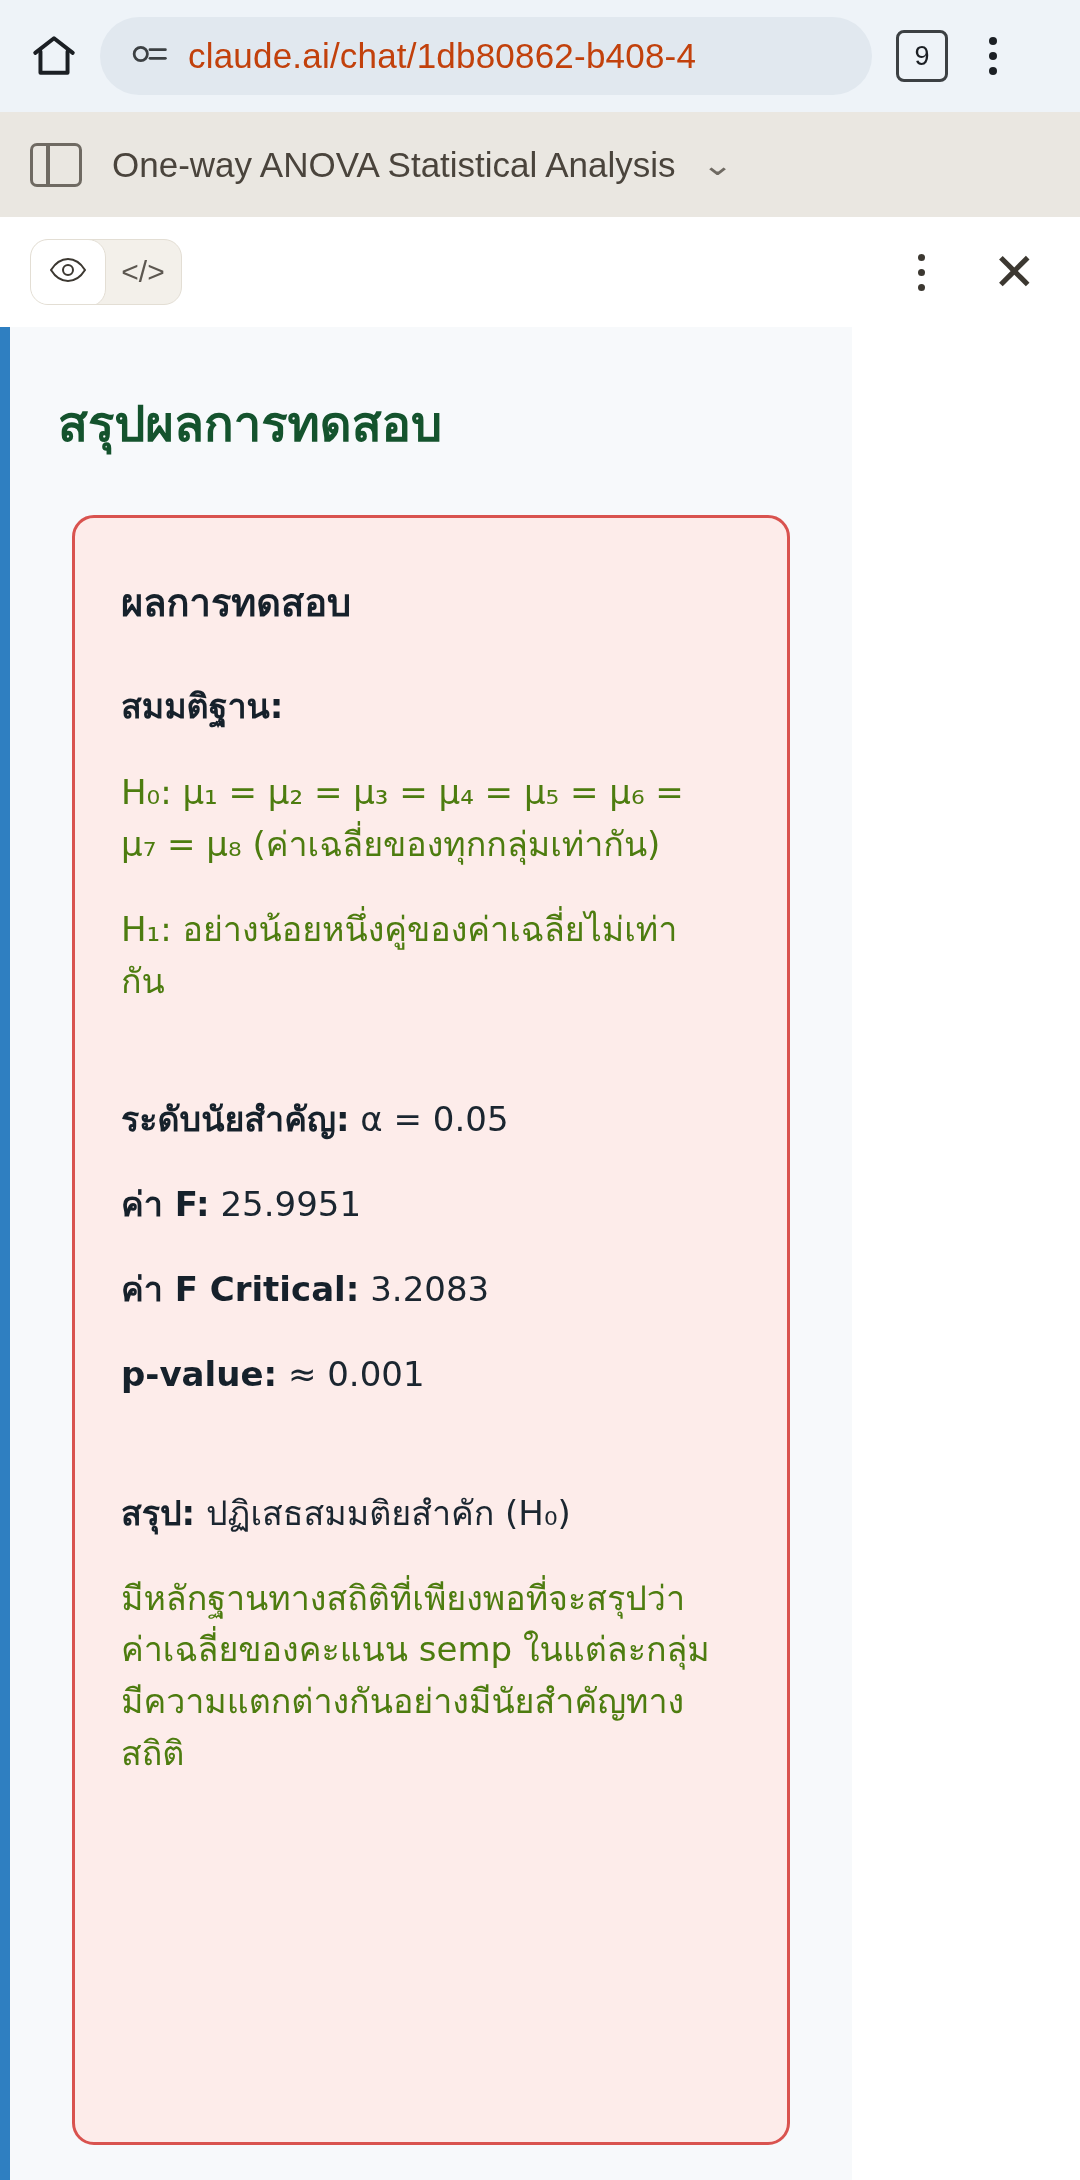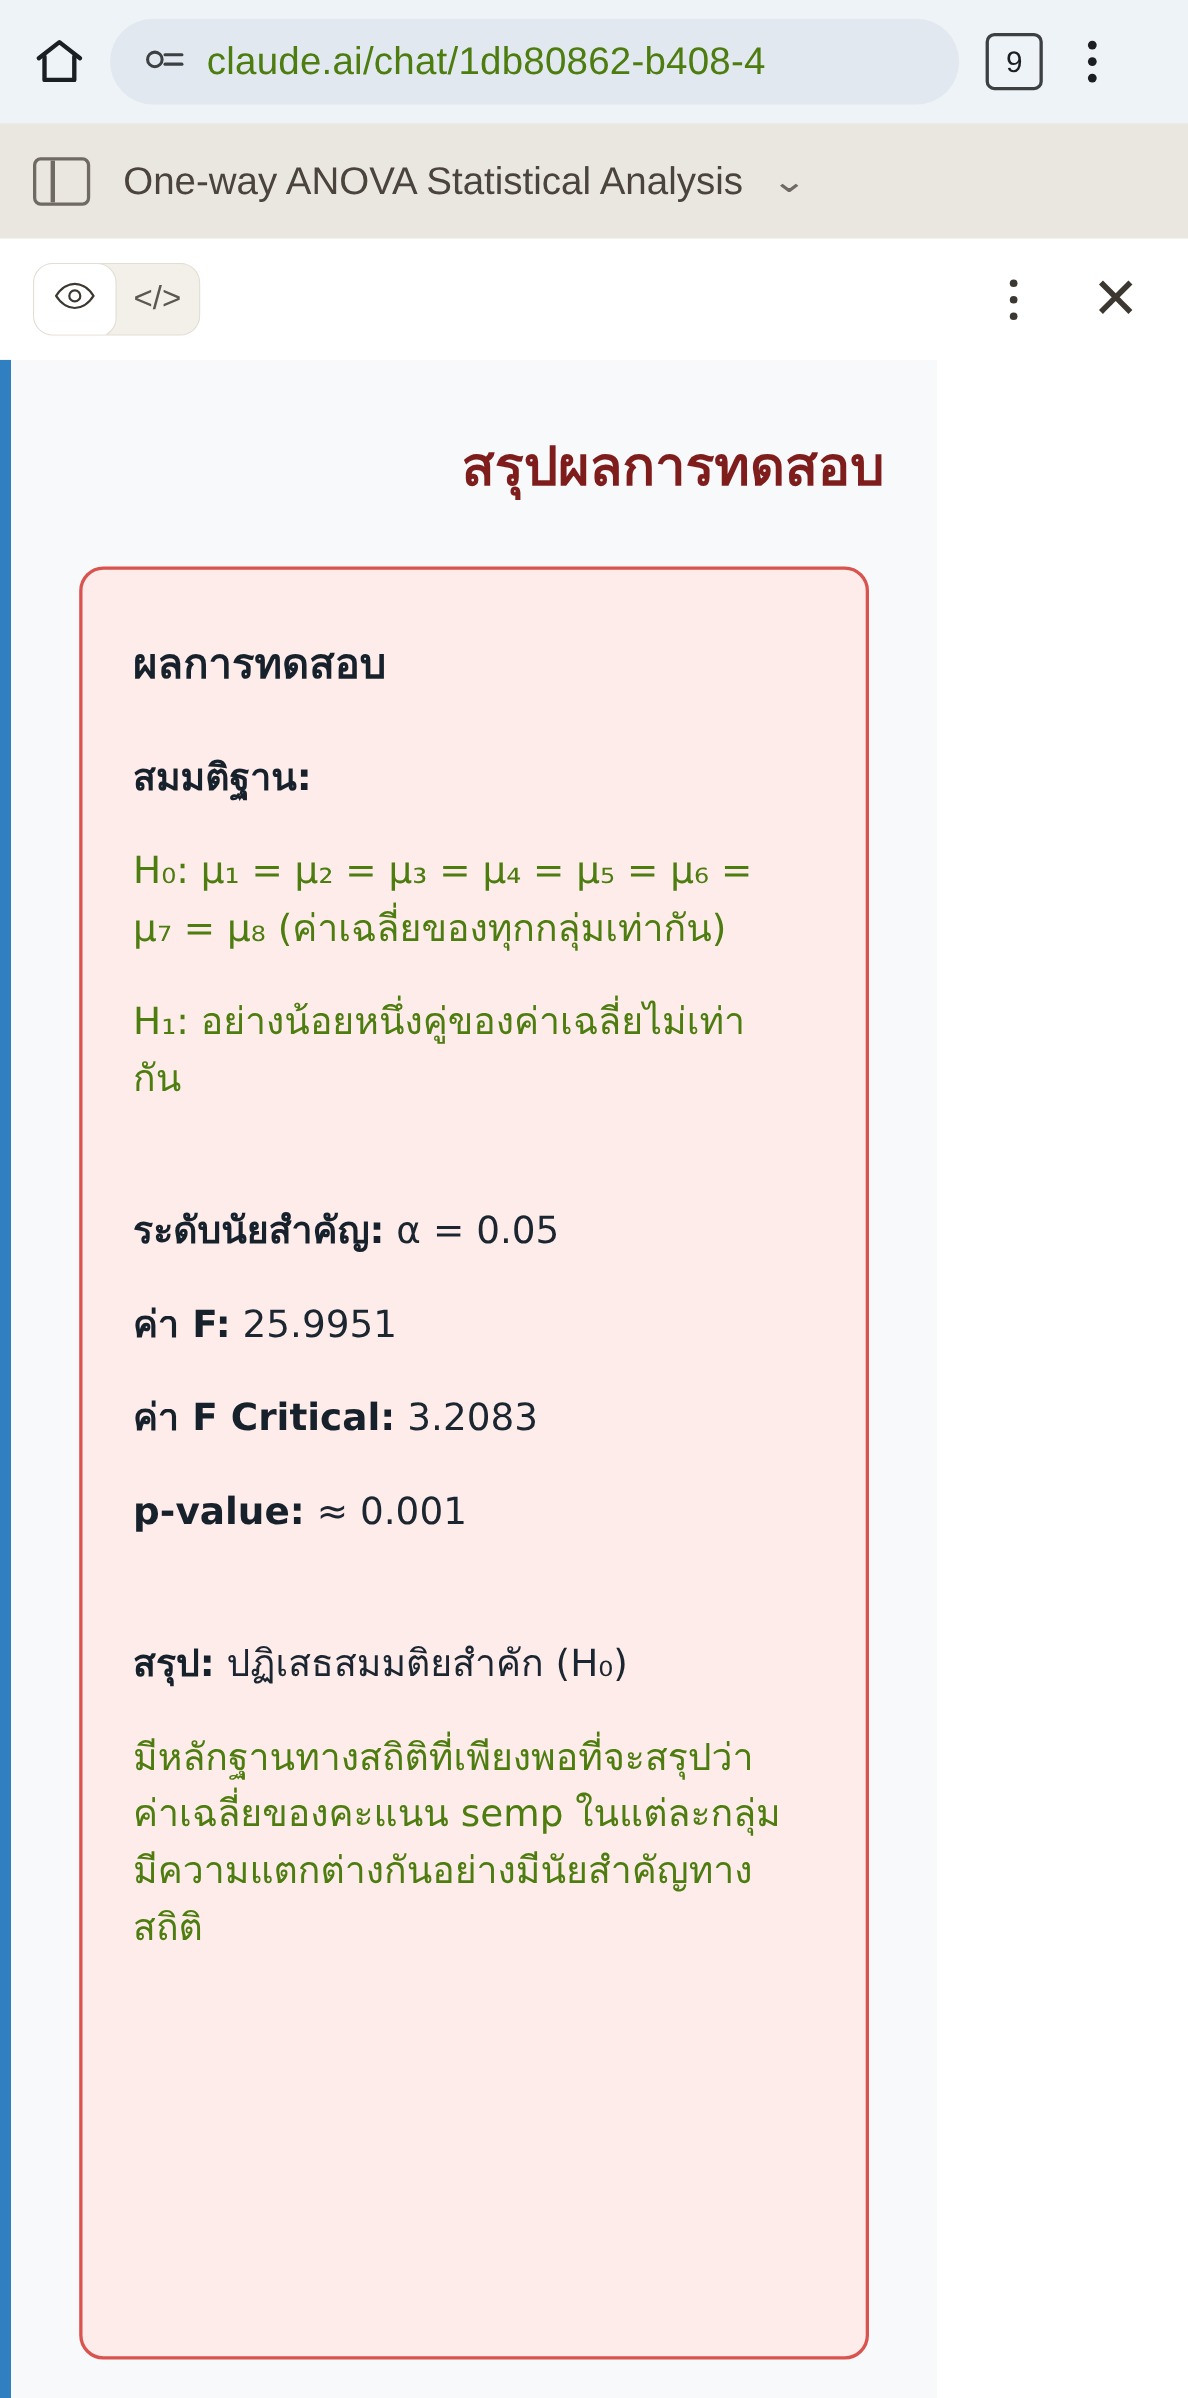--- a/index.html
+++ b/index.html
@@ -32,21 +32,21 @@
     border-radius: 39px;
     display: flex;
     align-items: center;
     padding: 0 30px;
     gap: 18px;
     overflow: hidden;
     max-width: 772px;
   }
   .url-text {
     font-size: 35px;
-    color: #4d7c0f;
+    color: #c2410c;
     white-space: nowrap;
     overflow: hidden;
     letter-spacing: .2px;
   }
   .tab-count {
     width: 52px; height: 52px;
     border: 3px solid #3c4043;
     border-radius: 8px;
     display: flex; align-items: center; justify-content: center;
     font-size: 27px;
@@ -169,22 +169,22 @@
     height: 1853px;
     background: #f7f9fb;
     border-left: 10px solid #2f7fc1;
     padding: 0 48px;
     overflow: hidden;
   }
   .doc-title {
     font-family: "DejaVu Sans", sans-serif;
     font-size: 49px;
     font-weight: bold;
-    color: #7f1d1d;
-    text-align: right;
+    color: #14532d;
+    text-align: left;
     margin-top: 58px;
     margin-bottom: 52px;
   }
   .result-card {
     border: 3px solid #d9534f;
     border-radius: 22px;
     background: #fdecea;
     padding: 54px 68px 40px 46px;
     margin: 0 14px;
     height: 1630px;

